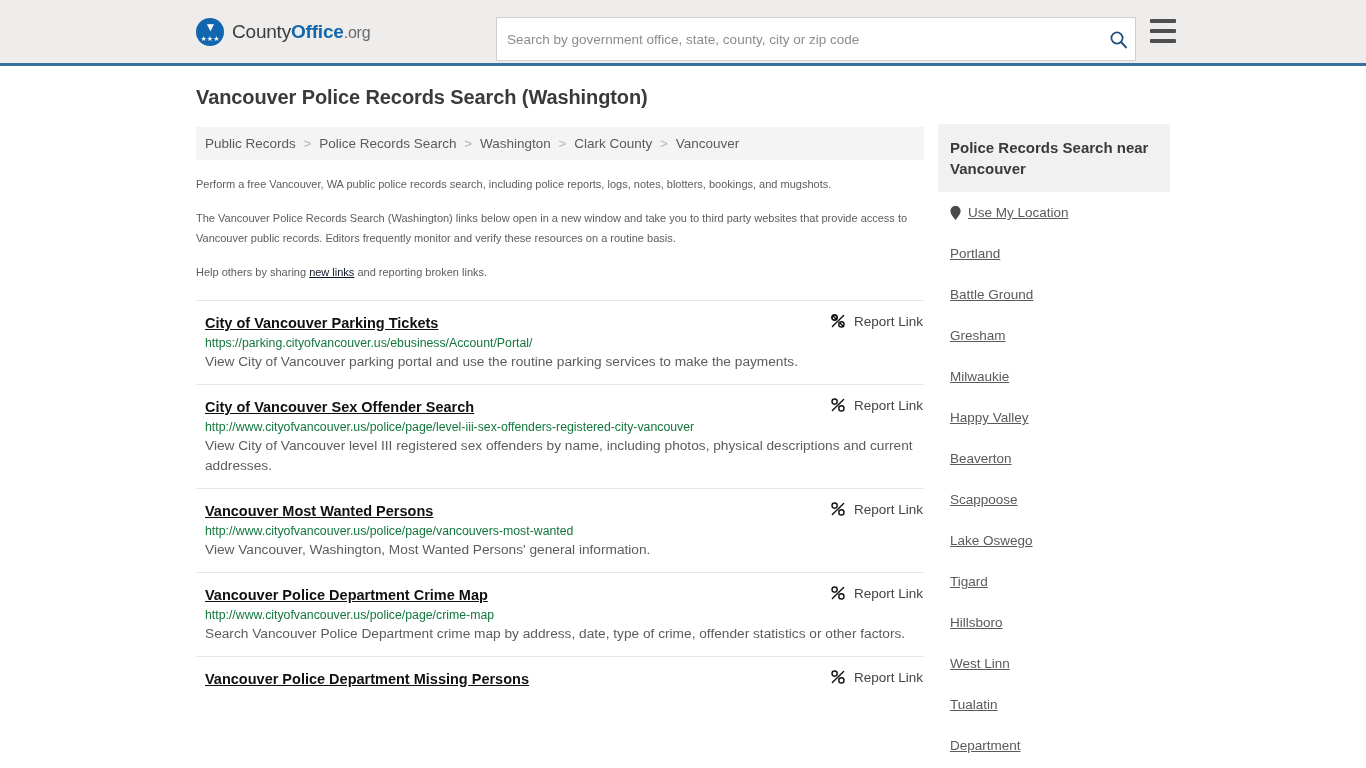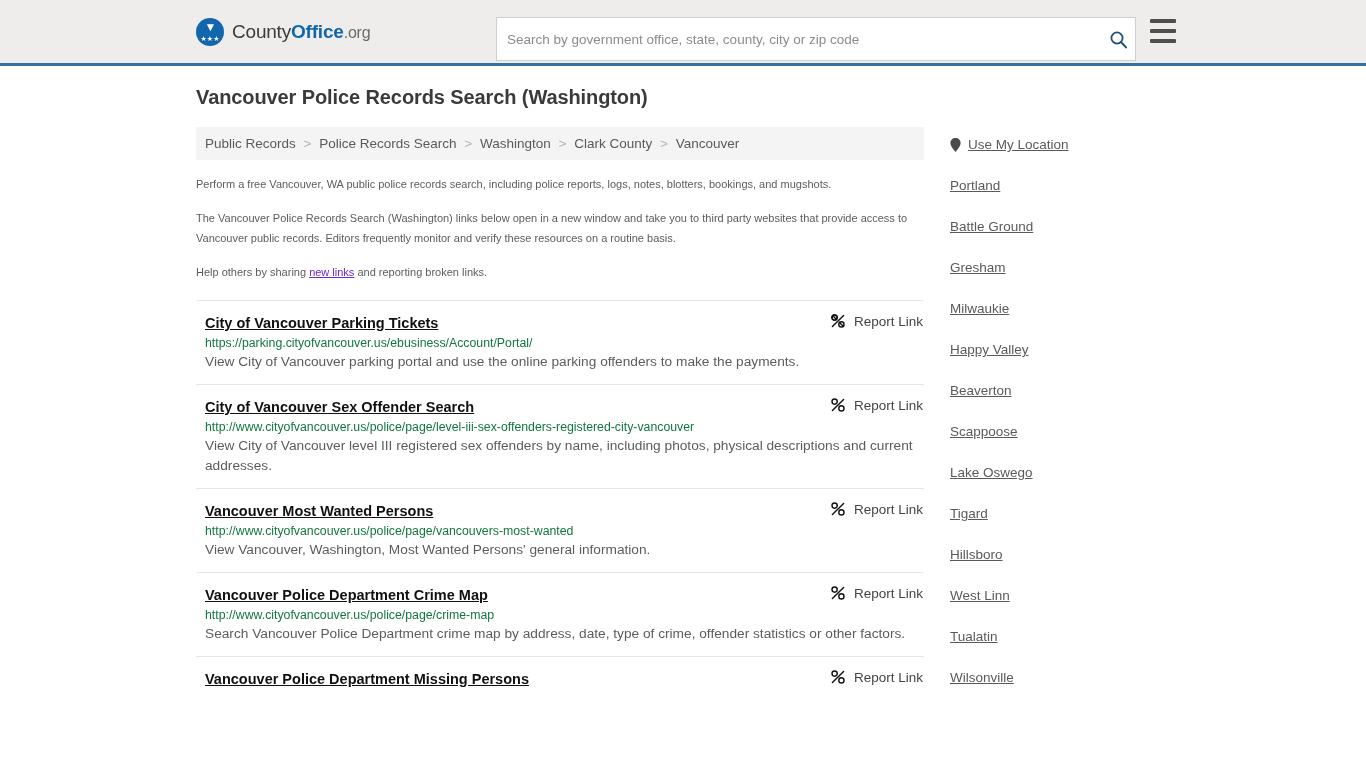--- a/index.html
+++ b/index.html
@@ -165,21 +165,21 @@
   }
 
   .intro p {
     font-size: 11px;
     line-height: 20px;
     color: #5c5c5c;
     margin: 8px 0 14px 0;
   }
   .intro p:last-child { margin-bottom: 18px; }
   .intro a {
-    color: #6d28d9;
+    color: #0f172a;
     text-decoration: underline;
   }
 
   
   .result {
     border-top: 1px solid #e6e6e6;
     padding: 13px 0 12px 9px;
     position: relative;
   }
   .result:first-of-type { border-top: 1px solid #e6e6e6; }
@@ -295,21 +295,21 @@
 
     <div class="intro">
       <p>Perform a free Vancouver, WA public police records search, including police reports, logs, notes, blotters, bookings, and mugshots.</p>
       <p>The Vancouver Police Records Search (Washington) links below open in a new window and take you to third party websites that provide access to Vancouver public records. Editors frequently monitor and verify these resources on a routine basis.</p>
       <p><span>Help others by sharing </span><a href="#">new links</a><span> and reporting broken links.</span></p>
     </div>
 
     <div class="result">
       <a class="result-title" href="#">City of Vancouver Parking Tickets</a>
       <div class="result-url">https://parking.cityofvancouver.us/ebusiness/Account/Portal/</div>
-      <p class="result-desc">View City of Vancouver parking portal and use the online parking offenders to make the payments.</p>
+      <p class="result-desc">View City of Vancouver parking portal and use the routine parking services to make the payments.</p>
       <a class="report-link" href="#">
         <svg class="broken-icon" viewBox="0 0 16 16">
           <path d="M2.5 2.5 L6.3 6.3 M9.7 9.7 L13.5 13.5" stroke="#111" stroke-width="1.4" fill="none" stroke-linecap="round"></path>
           <path d="M6.6 6.0 A2.6 2.6 0 1 0 6.0 6.6 Z" fill="none" stroke="#111" stroke-width="1.4"></path>
           <circle cx="4.6" cy="4.6" r="2.6" fill="none" stroke="#111" stroke-width="1.4"></circle>
           <circle cx="11.4" cy="11.4" r="2.6" fill="none" stroke="#111" stroke-width="1.4"></circle>
           <line x1="13.6" y1="2.4" x2="2.4" y2="13.6" stroke="#111" stroke-width="1.4" stroke-linecap="round"></line>
         </svg>
         <span>Report Link</span>
       </a>
@@ -364,20 +364,21 @@
           <circle cx="4.6" cy="4.6" r="2.6" fill="none" stroke="#111" stroke-width="1.4"></circle>
           <circle cx="11.4" cy="11.4" r="2.6" fill="none" stroke="#111" stroke-width="1.4"></circle>
           <line x1="13.6" y1="2.4" x2="2.4" y2="13.6" stroke="#111" stroke-width="1.4" stroke-linecap="round"></line>
         </svg>
         <span>Report Link</span>
       </a>
     </div>
   </div>
 
   <div class="sidebar">
+    <div class="side-box-head">Police Records Search near Vancouver</div>
     <div class="side-links">
 
       <div class="side-link-row">
         <svg class="pin-icon" viewBox="0 0 11 14">
           <path d="M5.5 0 C2.5 0 0.4 2.1 0.4 5 C0.4 8.6 5.5 14 5.5 14 C5.5 14 10.6 8.6 10.6 5 C10.6 2.1 8.5 0 5.5 0 Z" fill="#4a4a4a"></path>
         </svg>
         <a href="#">Use My Location</a>
       </div>
 
       <div class="side-link-row">
@@ -410,19 +411,19 @@
       <div class="side-link-row">
         <a href="#">Hillsboro</a>
       </div>
       <div class="side-link-row">
         <a href="#">West Linn</a>
       </div>
       <div class="side-link-row">
         <a href="#">Tualatin</a>
       </div>
       <div class="side-link-row">
-        <a href="#">Wilsonville</a>
+        <a href="#">Department</a>
       </div>
     </div>
 
   </div>
 
 </div>
 
 </body></html>

